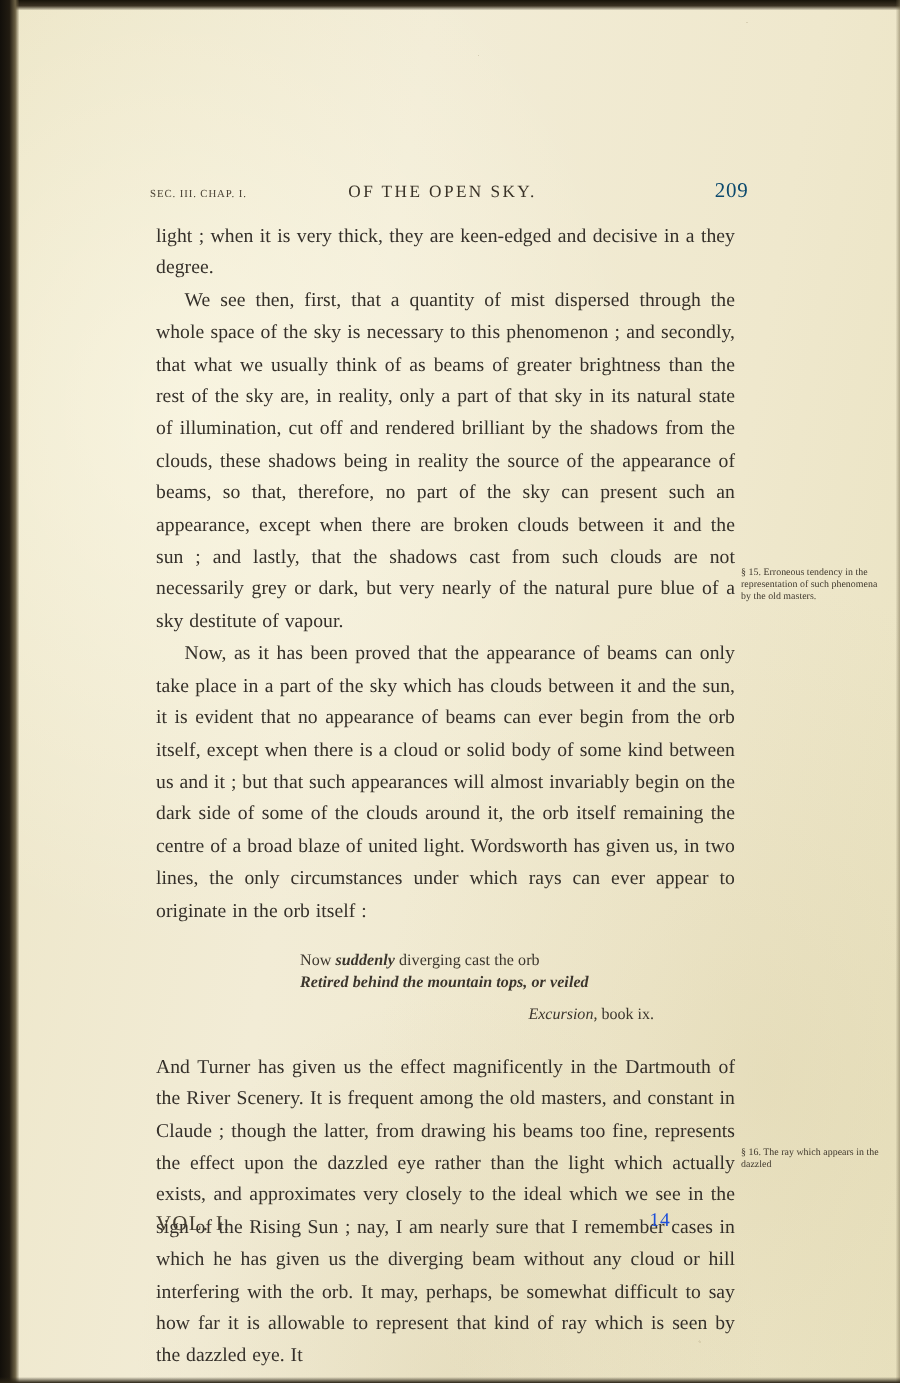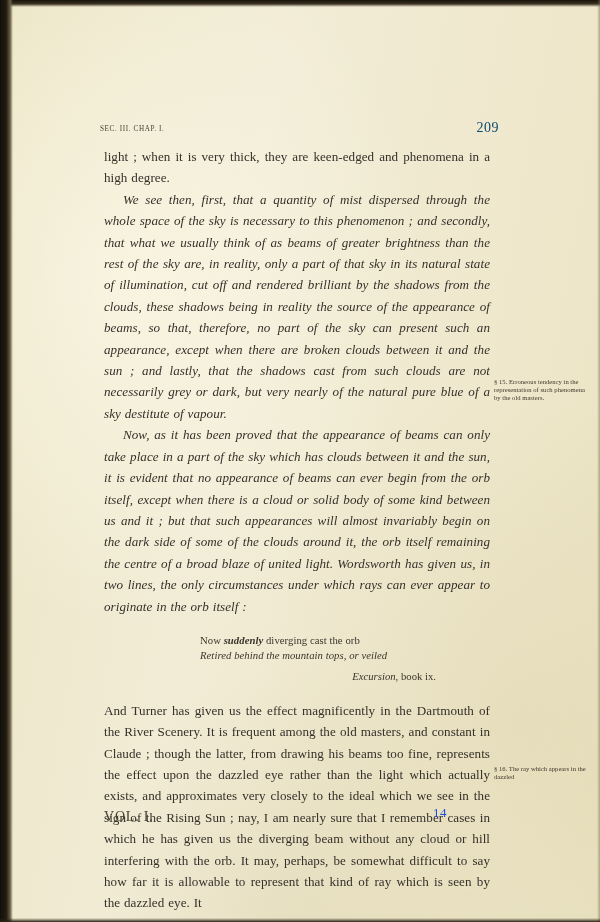--- a/index.html
+++ b/index.html
@@ -132,35 +132,35 @@
     margin: 0;
     font-size: 13.1px;
     line-height: 21.4px;
     text-align: justify;
     text-align-last: left;
     color: #35302a;
     letter-spacing: .04px;
     word-spacing: .6px;
   }
   p.body.indent { text-indent: 19px; }
-  p.body + p.body { margin-top: 0; font-style: italic; }
+  p.body + p.body { margin-top: 0; }
 
   
   .verse {
     margin: 16px 0 0 0;
     padding-left: 96px;
     font-size: 10.7px;
     line-height: 15.4px;
     color: #3b352c;
     letter-spacing: .05px;
   }
   .verse .vline { white-space: nowrap; }
   .verse .vline.l1 { padding-left: 50px; }
   .verse em { font-style: italic; font-weight: bold; }
-  .verse .whole-ital { font-style: italic; }
+  .verse .whole-ital { font-style: italic; font-weight: bold; }
   .attrib {
     margin-top: 5px;
     padding-right: 54px;
     text-align: right;
     font-size: 10.7px;
     line-height: 14px;
     color: #3b352c;
   }
   .attrib em { font-style: italic; font-family: Liberation Serif, serif; }
 
@@ -209,26 +209,27 @@
 
 <div class="page">
 
   <div class="paper-texture"></div>
   <div class="speckles"></div>
 
   <div class="content">
 
     <div class="running-head">
       <span class="rh-sec">SEC. III. CHAP. I.</span>
+      <span class="rh-title">OF THE OPEN SKY.</span>
       <span class="rh-folio">209</span>
     </div>
 
     <div class="col">
 
-      <p class="body">light ; when it is very thick, they are keen-edged and phenomena in a high degree.</p>
+      <p class="body">light ; when it is very thick, they are keen-edged and decisive in a they degree.</p>
 
       <p class="body indent">We see then, first, that a quantity of mist dispersed through the whole space of the sky is necessary to this phenomenon ; and secondly, that what we usually think of as beams of greater brightness than the rest of the sky are, in reality, only a part of that sky in its natural state of illumination, cut off and rendered brilliant by the shadows from the clouds, these shadows being in reality the source of the appearance of beams, so that, therefore, no part of the sky can present such an appearance, except when there are broken clouds between it and the sun ; and lastly, that the shadows cast from such clouds are not necessarily grey or dark, but very nearly of the natural pure blue of a sky destitute of vapour.</p>
 
       <p class="body indent">Now, as it has been proved that the appearance of beams can only take place in a part of the sky which has clouds between it and the sun, it is evident that no appearance of beams can ever begin from the orb itself, except when there is a cloud or solid body of some kind between us and it ; but that such appearances will almost invariably begin on the dark side of some of the clouds around it, the orb itself remaining the centre of a broad blaze of united light.  Wordsworth has given us, in two lines, the only circumstances under which rays can ever appear to originate in the orb itself :</p>
 
       <div class="verse">
         <div class="vline"><span>Now </span><em>suddenly</em><span> diverging cast the orb</span></div>
         <div class="vline whole-ital"><span>Retired behind the mountain tops, or veiled</span></div>
       </div>
 

